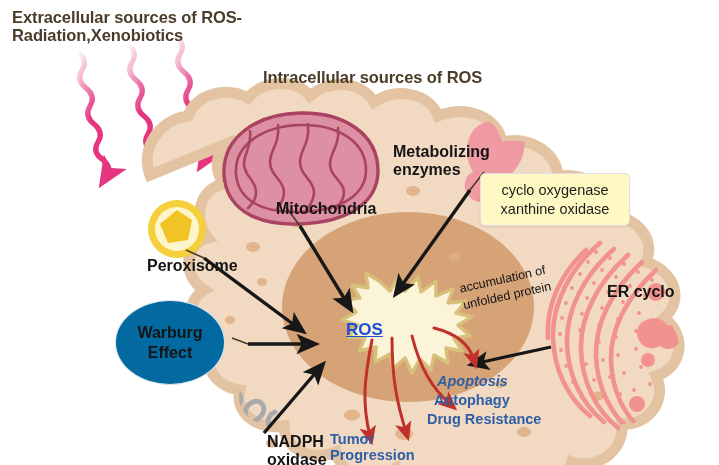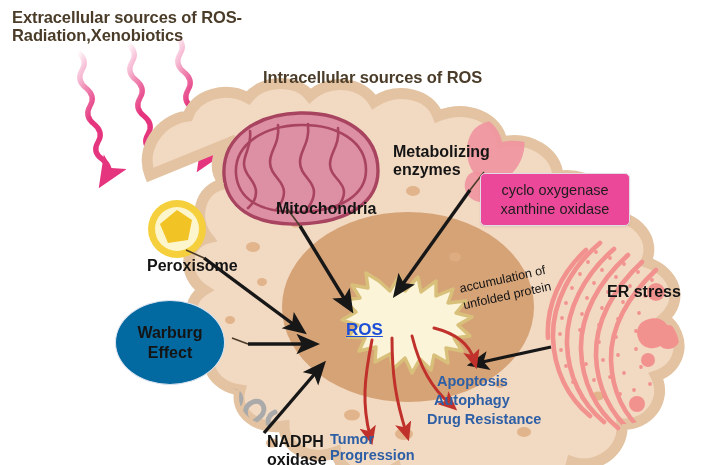--- a/index.html
+++ b/index.html
@@ -305,21 +305,21 @@
 
   <div class="lbl hdr" style="left:12px;top:8px;">Extracellular sources of ROS-
 Radiation,Xenobiotics</div>
 
   <div class="lbl hdr" style="left:263px;top:68px;">Intracellular sources of ROS</div>
 
   <div class="lbl blk" style="left:393px;top:143px;">Metabolizing
 enzymes</div>
 
   <div class="callout" style="position:absolute;left:480px;top:173px;width:136px;padding:7px 6px;
-              background:#ec4899;border:1px solid #e2dce6;border-radius:5px;
+              background:#fef9c3;border:1px solid #e2dce6;border-radius:5px;
               box-shadow:0 1px 2px rgba(0,0,0,.08);">
     <div class="enz">cyclo oxygenase</div>
     <div class="enz">xanthine oxidase</div>
   </div>
 
   <div class="lbl blk" style="left:276px;top:200px;">Mitochondria</div>
 
   <div class="lbl blk" style="left:147px;top:257px;">Peroxisome</div>
 
   <div style="position:absolute;left:115px;top:300px;width:108px;height:83px;
@@ -327,24 +327,24 @@
               display:flex;align-items:center;justify-content:center;">
     <div class="blk" style="text-align:center;line-height:1.2;">Warburg
 Effect</div>
   </div>
 
   <div class="lbl ros-txt" style="left:346px;top:320px;">ROS</div>
 
   <div class="lbl rot" style="left:458px;top:281px;">accumulation of
 unfolded protein</div>
 
-  <div class="lbl blk" style="left:607px;top:283px;">ER stress</div>
+  <div class="lbl blk" style="left:607px;top:283px;">ER cyclo</div>
 
   <div class="lbl blk" style="left:267px;top:409px;margin-top:24px;">NADPH
 oxidase</div>
 
-  <div class="lbl blu" style="left:437px;top:373px;">Apoptosis</div>
+  <div class="lbl blu" style="left:437px;top:373px;font-style:italic;">Apoptosis</div>
   <div class="lbl blu" style="left:434px;top:392px;">Autophagy</div>
   <div class="lbl blu" style="left:427px;top:411px;">Drug Resistance</div>
   <div class="lbl blu" style="left:330px;top:431px;">Tumor
 Progression</div>
 
 </div>
 
 </body></html>

